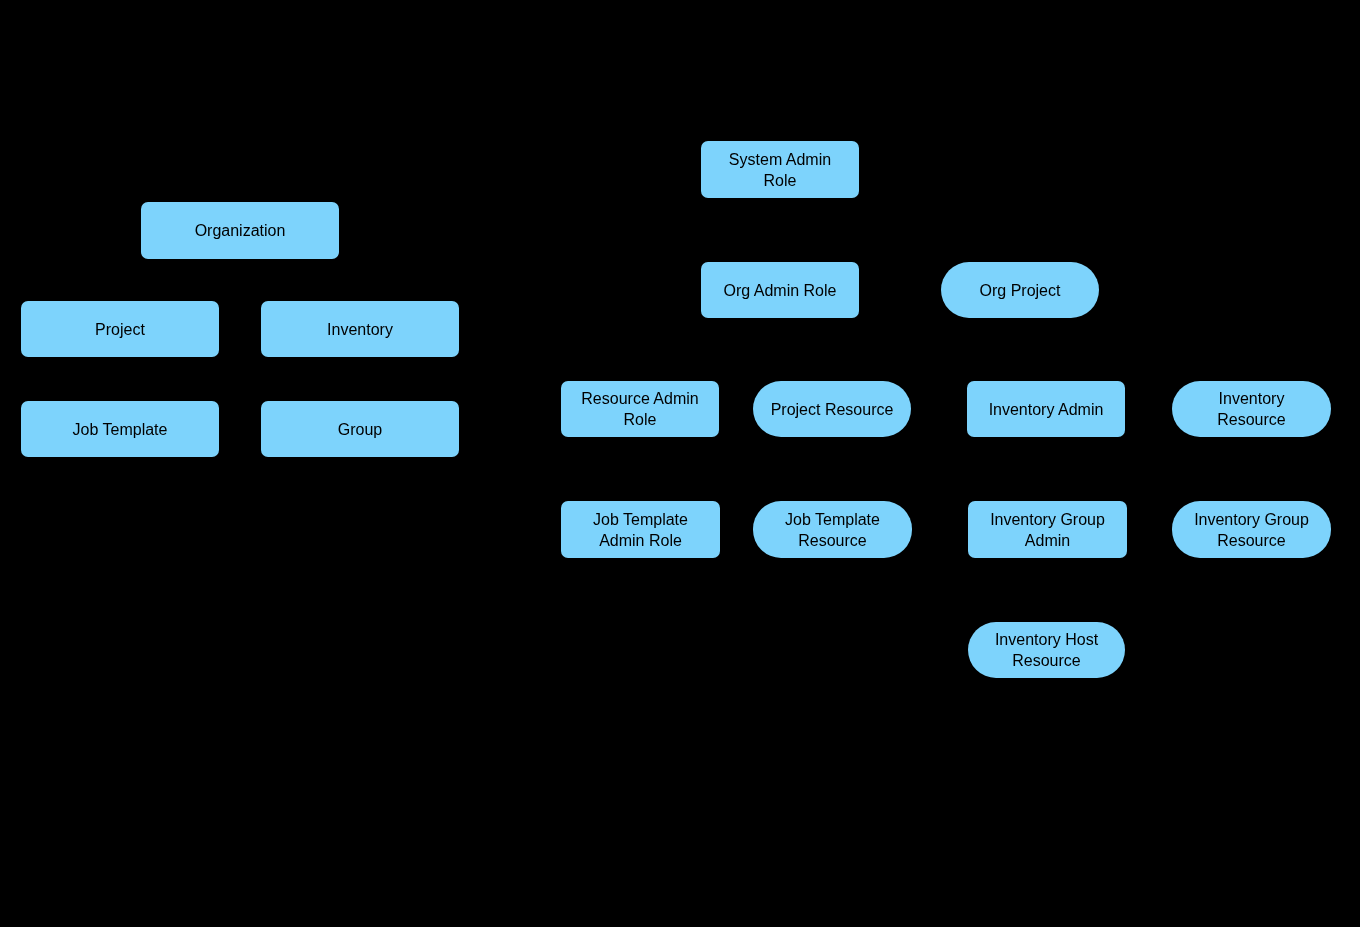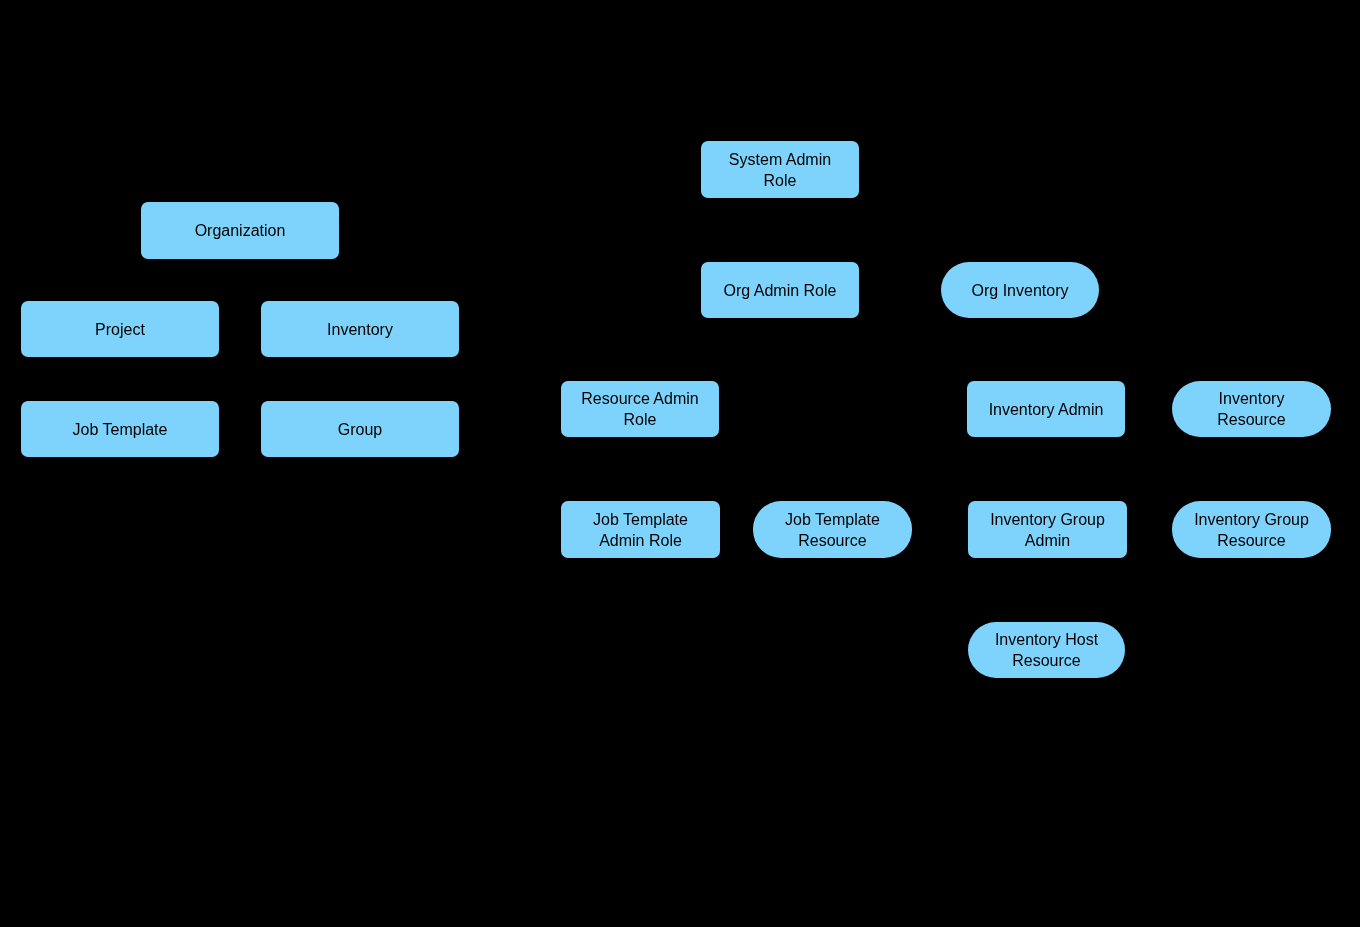--- a/index.html
+++ b/index.html
@@ -70,28 +70,31 @@
   <div class="node rect" style="left:701px; top:141px; width:158px; height:57px">
     <span class="label">System Admin
 Role</span>
   </div>
 
   <div class="node rect" style="left:701px; top:262px; width:158px; height:56px">
     <span class="label">Org Admin Role</span>
   </div>
 
   <div class="node pill" style="left:941px; top:262px; width:158px; height:56px">
-    <span class="label">Org Inventory</span>
+    <span class="label">Org Project</span>
   </div>
 
   <div class="node rect" style="left:561px; top:381px; width:158px; height:56px">
     <span class="label">Resource Admin
 Role</span>
   </div>
 
+  <div class="node pill" style="left:753px; top:381px; width:158px; height:56px">
+    <span class="label">Project Resource</span>
+  </div>
 
   <div class="node rect" style="left:967px; top:381px; width:158px; height:56px">
     <span class="label">Inventory Admin</span>
   </div>
 
   <div class="node pill" style="left:1172px; top:381px; width:159px; height:56px">
     <span class="label">Inventory
 Resource</span>
   </div>
 

